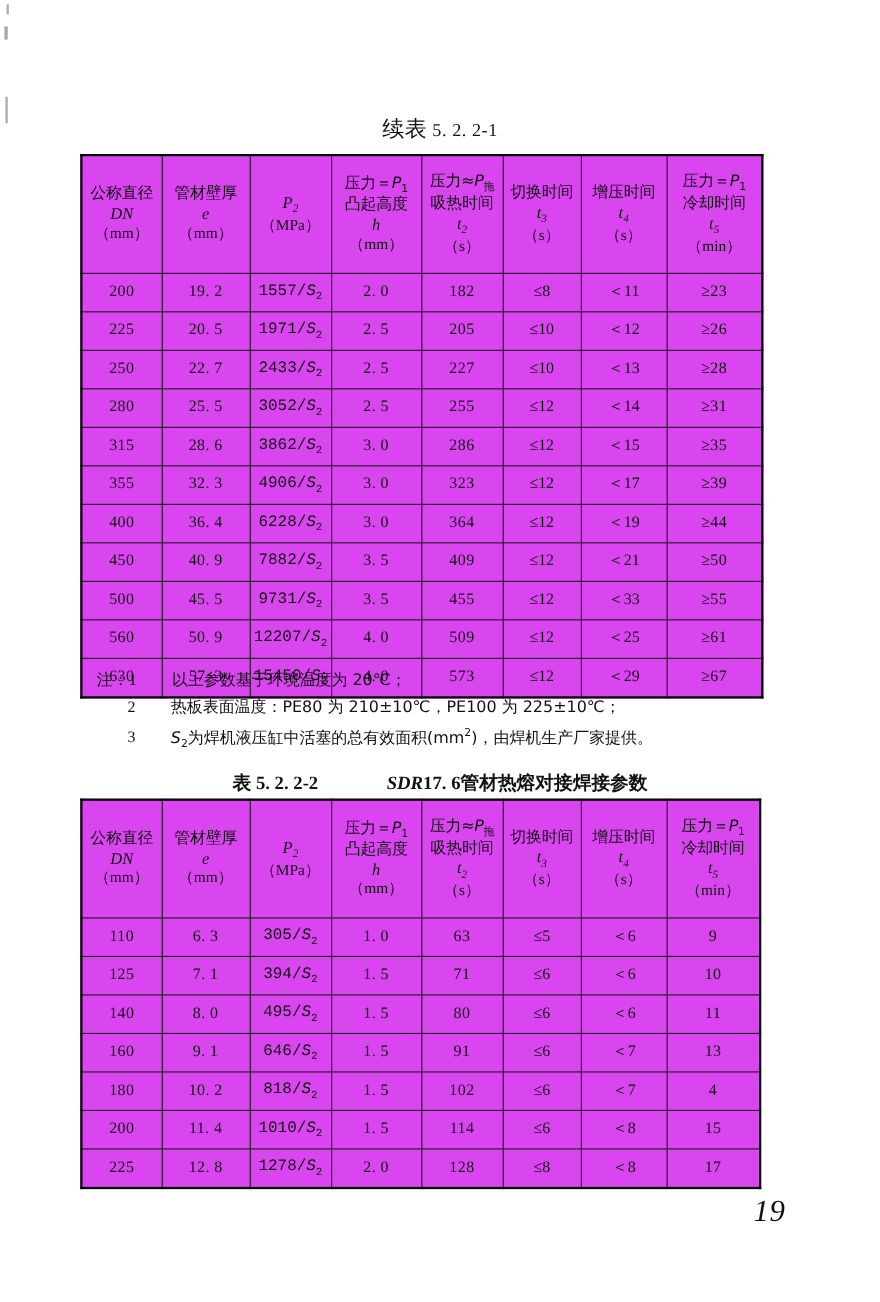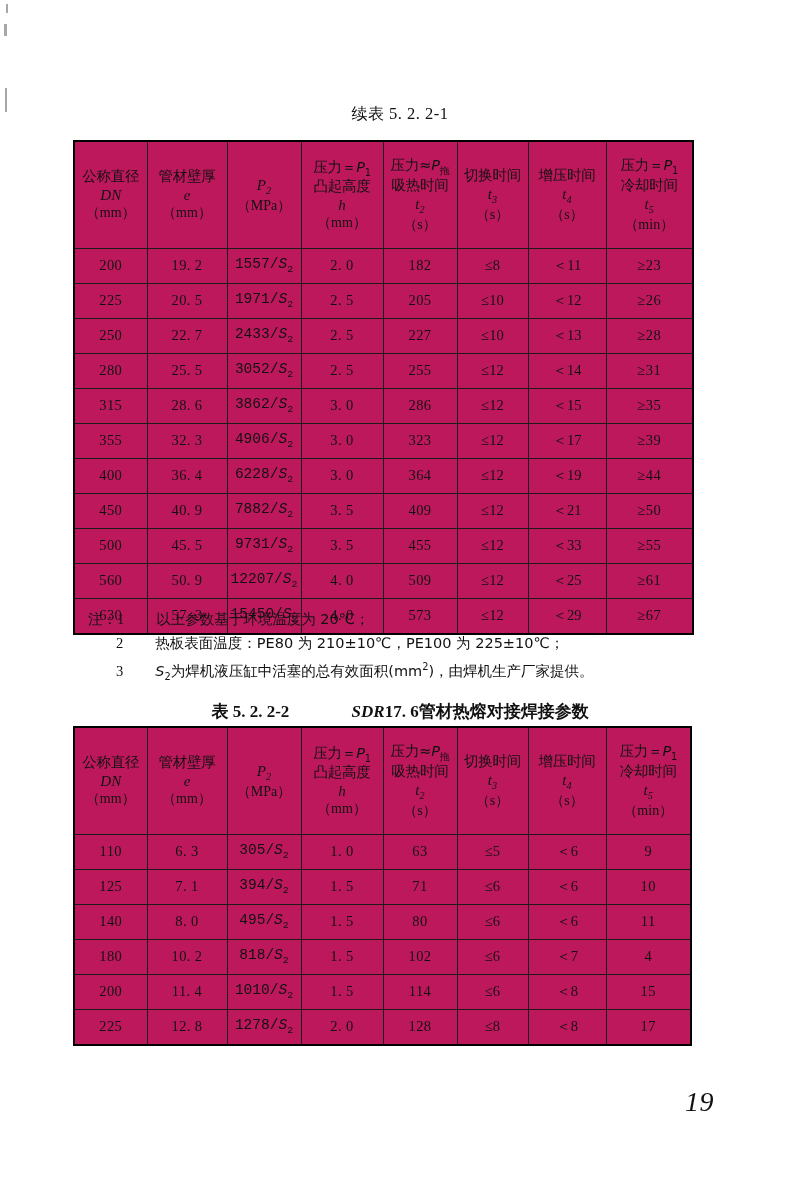--- a/index.html
+++ b/index.html
@@ -37,39 +37,39 @@
   
   .cont-title {
     position: absolute;
     left: 0; right: 0;
     top: 104px;
     text-align: center;
     font-size: 16.5px;
     letter-spacing: .5px;
     font-family: "Liberation Serif", "DejaVu Serif", serif;
   }
-  .cont-title .cn { font-family: Liberation Sans, sans-serif; font-size: 16px; }
+  .cont-title .cn { font-family: Liberation Sans, sans-serif; font-size: 20px; }
 
   .tbl2-title {
     position: absolute;
     left: 0; right: 0;
     top: 700px;
     text-align: center;
     font-size: 17px;
     font-weight: bold;
   }
   .tbl2-title .cn { font-family: "DejaVu Sans", sans-serif; font-weight: bold; }
   .tbl2-title .it { font-style: italic; font-family: "Liberation Serif", serif; margin-left: 41px; }
 
   
   table.doc {
     position: absolute;
     border-collapse: collapse;
     table-layout: fixed;
-    background: #be185d;
+    background: #d946ef;
   }
   table.doc td, table.doc th {
     border: 1px solid #1a1a1a;
     text-align: center;
     vertical-align: middle;
     padding: 0;
     font-weight: normal;
     font-size: 14.5px;
     line-height: 1.22;
   }
@@ -412,20 +412,30 @@
           <td class="num">140</td>
           <td class="num">8. 0</td>
           <td class="frac">495/<i>S</i><sub>2</sub></td>
           <td class="num">1. 5</td>
           <td class="num">80</td>
           <td class="cmp">≤6</td>
           <td class="cmp">＜6</td>
           <td class="num">11</td>
         </tr>
         <tr class="datarow">
+          <td class="num">160</td>
+          <td class="num">9. 1</td>
+          <td class="frac">646/<i>S</i><sub>2</sub></td>
+          <td class="num">1. 5</td>
+          <td class="num">91</td>
+          <td class="cmp">≤6</td>
+          <td class="cmp">＜7</td>
+          <td class="num">13</td>
+        </tr>
+        <tr class="datarow">
           <td class="num">180</td>
           <td class="num">10. 2</td>
           <td class="frac">818/<i>S</i><sub>2</sub></td>
           <td class="num">1. 5</td>
           <td class="num">102</td>
           <td class="cmp">≤6</td>
           <td class="cmp">＜7</td>
           <td class="num">4</td>
         </tr>
         <tr class="datarow">

